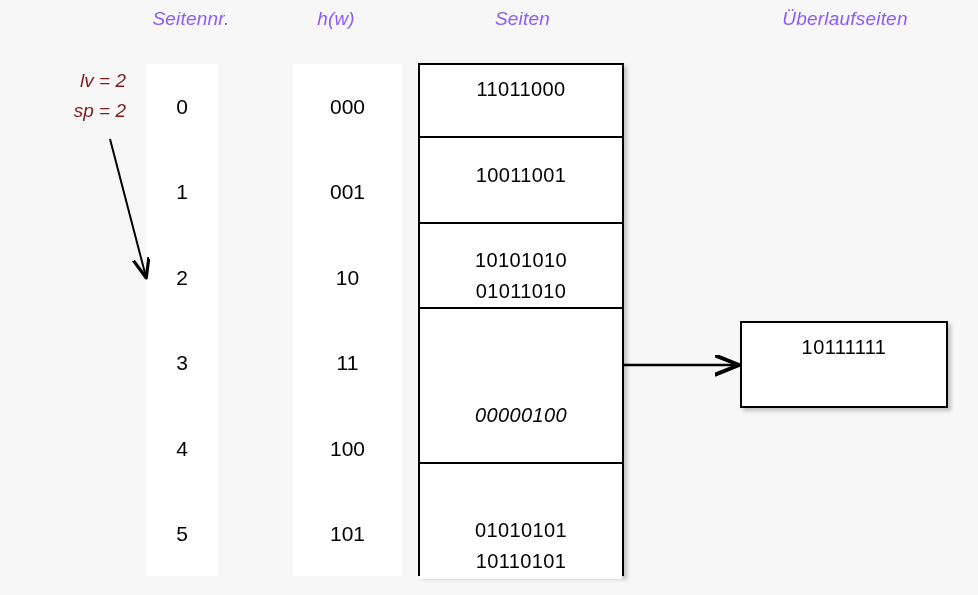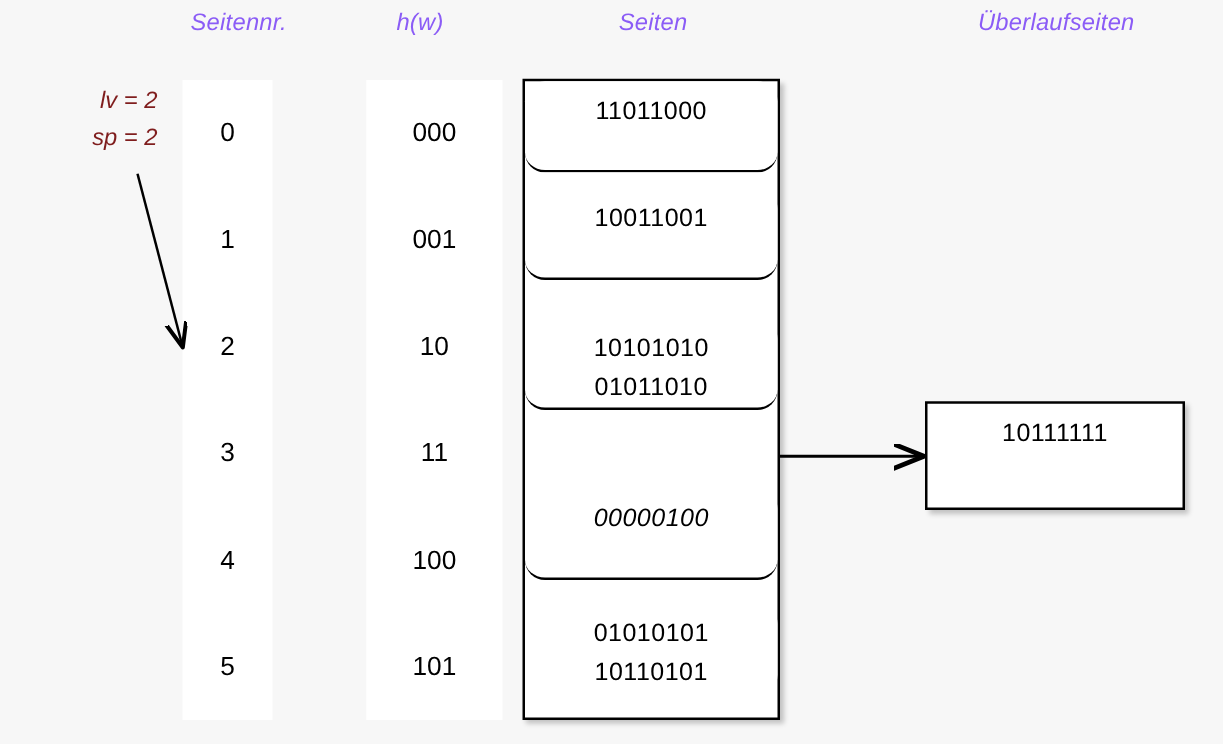--- a/index.html
+++ b/index.html
@@ -88,21 +88,20 @@
   .page-box {
     position: absolute;
     left: 0;
     width: 100%;
     height: 73px;
     box-sizing: border-box;
     border-bottom: 2.5px solid #000000;
     padding-top: 9px;
     text-align: center;
     background: #ffffff;
-    border-radius: 16px;
   }
   .page-box:last-child { border-bottom: none; }
   .page-line {
     font-size: 20px;
     line-height: 31px;
     letter-spacing: 0.4px;
     white-space: nowrap;
   }
 
   
@@ -164,28 +163,28 @@
       <div class="cell" style="top: 427.5px;">101</div>
     </div>
 
   <div id="pages">
       <div class="page-box" style="top: 0px;">
         <div class="page-line">11011000</div>
       </div>
       <div class="page-box" style="top: 85.5px;">
         <div class="page-line">10011001</div>
       </div>
-      <div class="page-box" style="top: 171px; margin-top: 19px;">
+      <div class="page-box" style="top: 171px;">
         <div class="page-line">10101010</div>
         <div class="page-line">01011010</div>
       </div>
       <div class="page-box" style="top: 326px; font-style: italic;">
         <div class="page-line">00000100</div>
       </div>
-      <div class="page-box" style="top: 418px; border-bottom: none;">
+      <div class="page-box" style="top: 441px; border-bottom: none;">
         <div class="page-line">01010101</div>
         <div class="page-line">10110101</div>
       </div>
     </div>
 
   <div id="overflow-box">
       <div class="page-line">10111111</div>
     </div>
 
   <svg id="arrows" viewBox="0 0 978 595" xmlns="http://www.w3.org/2000/svg">

